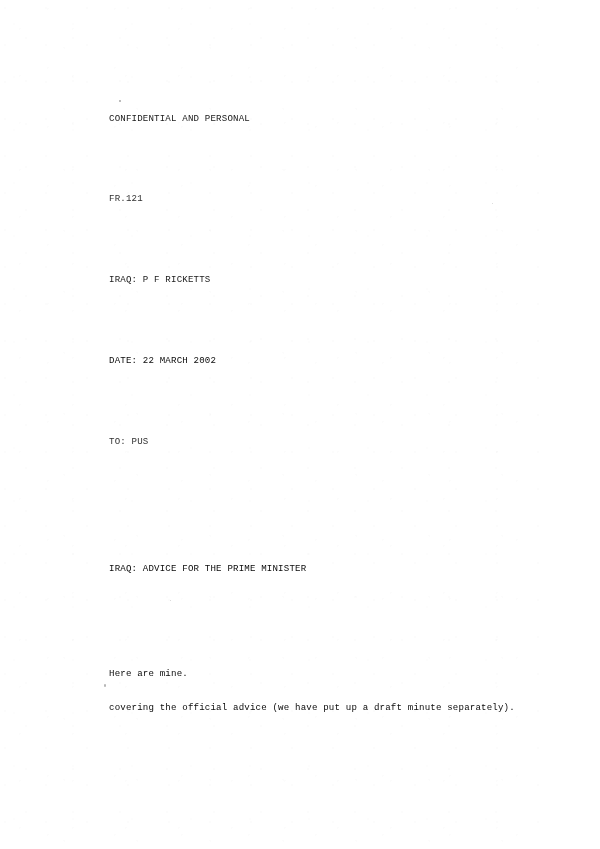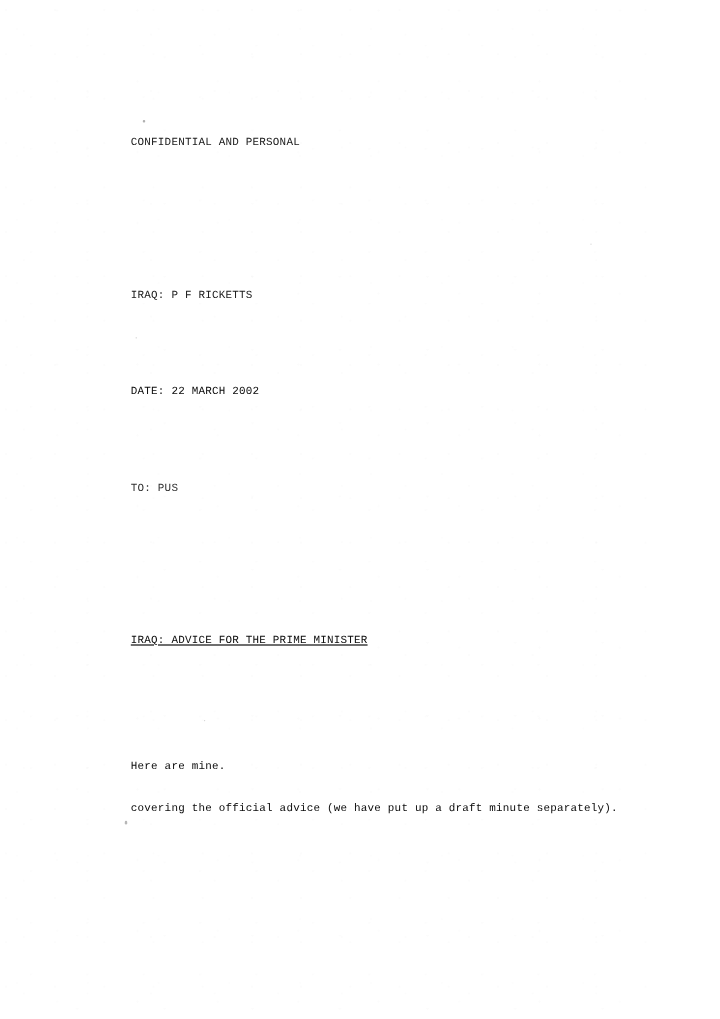--- a/index.html
+++ b/index.html
@@ -54,21 +54,21 @@
     filter: blur(0.24px) contrast(1.32) brightness(0.96);
     -webkit-font-smoothing: none;
   }
 
   .line { display: block; white-space: pre; }
 
   .blk { display: block; }
   .gap-sm { height: 11.5px; }
   .gap-md { height: 12.5px; }
 
-  .u { text-decoration: underline; text-underline-offset: 1px; }
+  .u { text-underline-offset: 1px; }
 
   
   .ink-a { opacity: 0.93; }
   .ink-b { opacity: 0.86; }
   .ink-c { opacity: 0.99; }
 
   .hdr { display: block; }
 
   
   .speck {
@@ -88,20 +88,21 @@
 
 <div class="page">
 
   <div class="scan-noise"></div>
 
   <div class="typescript">
 
     <span class="blk hdr ink-a">CONFIDENTIAL AND PERSONAL</span>
     <span class="gap-sm blk"></span>
 
+    <span class="blk hdr ink-b">FR.121</span>
     <span class="gap-sm blk"></span>
 
     <span class="blk hdr ink-a">IRAQ: P F RICKETTS</span>
     <span class="gap-sm blk"></span>
 
     <span class="blk hdr ink-c">DATE: 22 MARCH 2002</span>
     <span class="gap-sm blk"></span>
 
     <span class="blk hdr ink-b">TO: PUS</span>
     <span class="gap-sm blk"></span>

